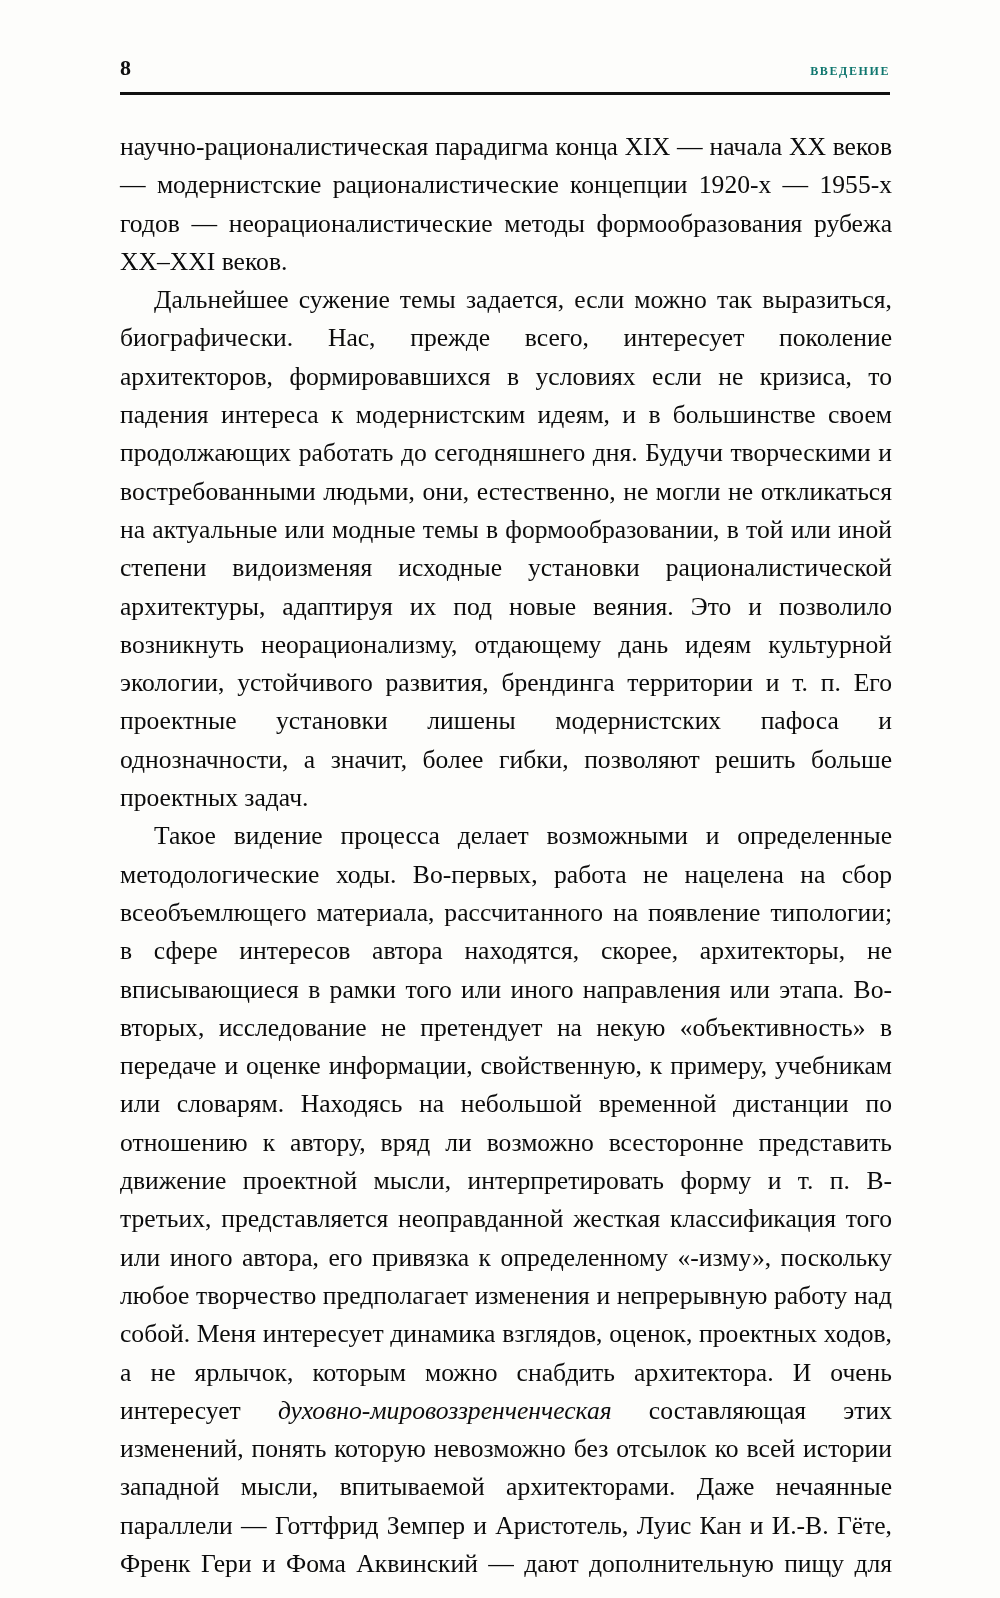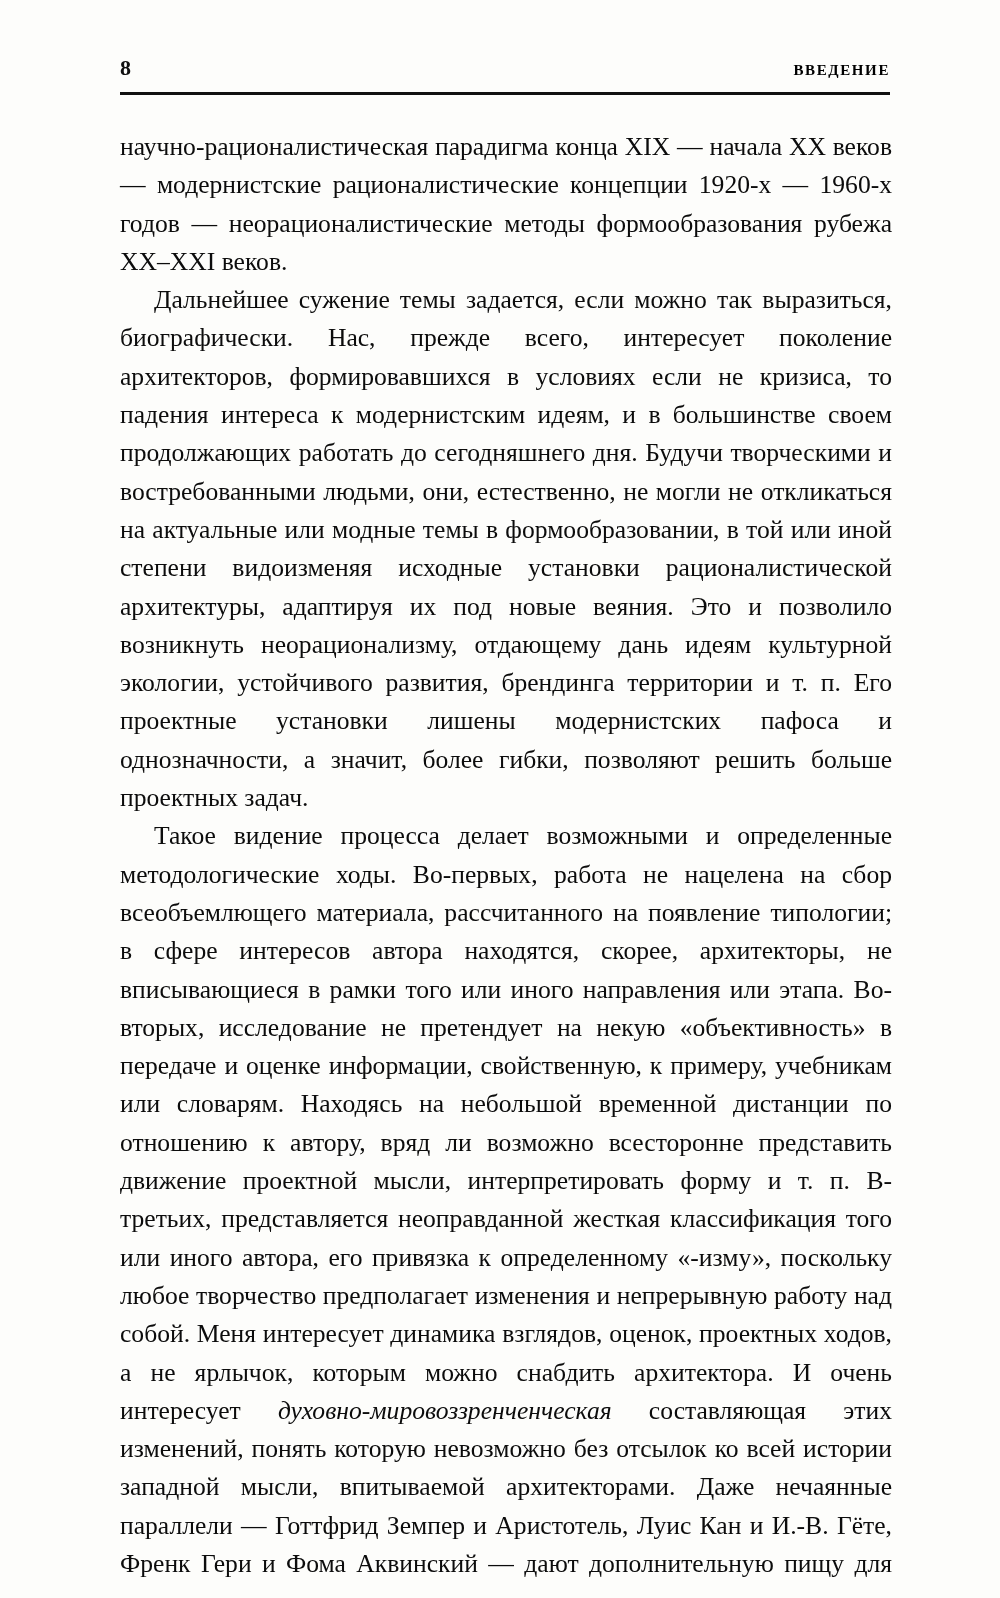--- a/index.html
+++ b/index.html
@@ -34,24 +34,24 @@
   }
   .folio {
     font-family: "Liberation Serif", serif;
     font-size: 22px;
     font-weight: bold;
     letter-spacing: 0px;
     color: #111111;
   }
   .running-head {
     font-family: "Liberation Serif", serif;
-    font-size: 15px;
+    font-size: 12px;
     font-weight: bold;
     letter-spacing: 1.6px;
-    color: #000000;
+    color: #0f766e;
   }
   .header-rule {
     position: absolute;
     left: 120px;
     top: 92px;
     width: 770px;
     height: 2.5px;
     background: #111111;
   }
   .body-text {
@@ -85,18 +85,18 @@
 <div class="page">
 
   <div class="header">
     <span class="folio">8</span>
     <span class="running-head">ВВЕДЕНИЕ</span>
   </div>
 
   <div class="header-rule"></div>
 
   <div class="body-text">
-    <p>научно-рационалистическая парадигма конца XIX — начала XX веков — модернистские рационалистические концепции 1920-х — 1960-х годов — неорационалистические методы формообразования рубежа XX–XXI веков.</p>
+    <p>научно-рационалистическая парадигма конца XIX — начала XX веков — модернистские рационалистические концепции 1920-х — 1955-х годов — неорационалистические методы формообразования рубежа XX–XXI веков.</p>
     <p class="indent">Дальнейшее сужение темы задается, если можно так выразиться, биографически. Нас, прежде всего, интересует поколение архитекторов, формировавшихся в условиях если не кризиса, то падения интереса к модернистским идеям, и в большинстве своем продолжающих работать до сегодняшнего дня. Будучи творческими и востребованными людьми, они, естественно, не могли не откликаться на актуальные или модные темы в формообразовании, в той или иной степени видоизменяя исходные установки рационалистической архитектуры, адаптируя их под новые веяния. Это и позволило возникнуть неорационализму, отдающему дань идеям культурной экологии, устойчивого развития, брендинга территории и т. п. Его проектные установки лишены модернистских пафоса и однозначности, а значит, более гибки, позволяют решить больше проектных задач.</p>
     <p class="indent"><span>Такое видение процесса делает возможными и определенные методологические ходы. Во-первых, работа не нацелена на сбор всеобъемлющего материала, рассчитанного на появление типологии; в сфере интересов автора находятся, скорее, архитекторы, не вписывающиеся в рамки того или иного направления или этапа. Во-вторых, исследование не претендует на некую «объективность» в передаче и оценке информации, свойственную, к примеру, учебникам или словарям. Находясь на небольшой временной дистанции по отношению к автору, вряд ли возможно всесторонне представить движение проектной мысли, интерпретировать форму и т. п. В-третьих, представляется неоправданной жесткая классификация того или иного автора, его привязка к определенному «-изму», поскольку любое творчество предполагает изменения и непрерывную работу над собой. Меня интересует динамика взглядов, оценок, проектных ходов, а не ярлычок, которым можно снабдить архитектора. И очень интересует </span><em>духовно-мировоззренченческая</em><span> составляющая этих изменений, понять которую невозможно без отсылок ко всей истории западной мысли, впитываемой архитекторами. Даже нечаянные параллели — Готтфрид Земпер и Аристотель, Луис Кан и И.-В. Гёте, Френк Гери и Фома Аквинский — дают дополнительную пищу для размыш-</span></p>
   </div>
 
 </div>
 
 </body></html>

